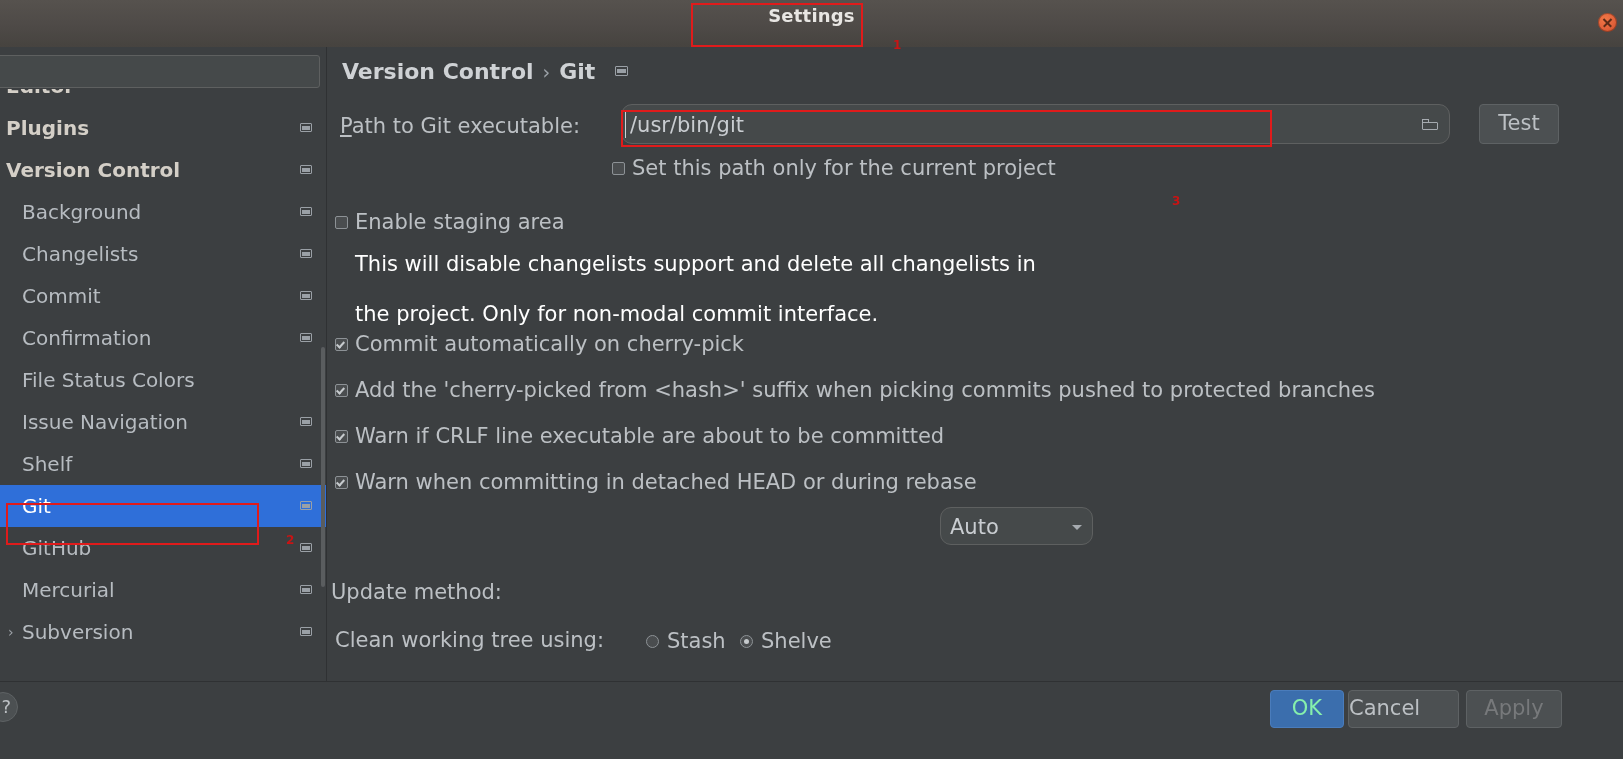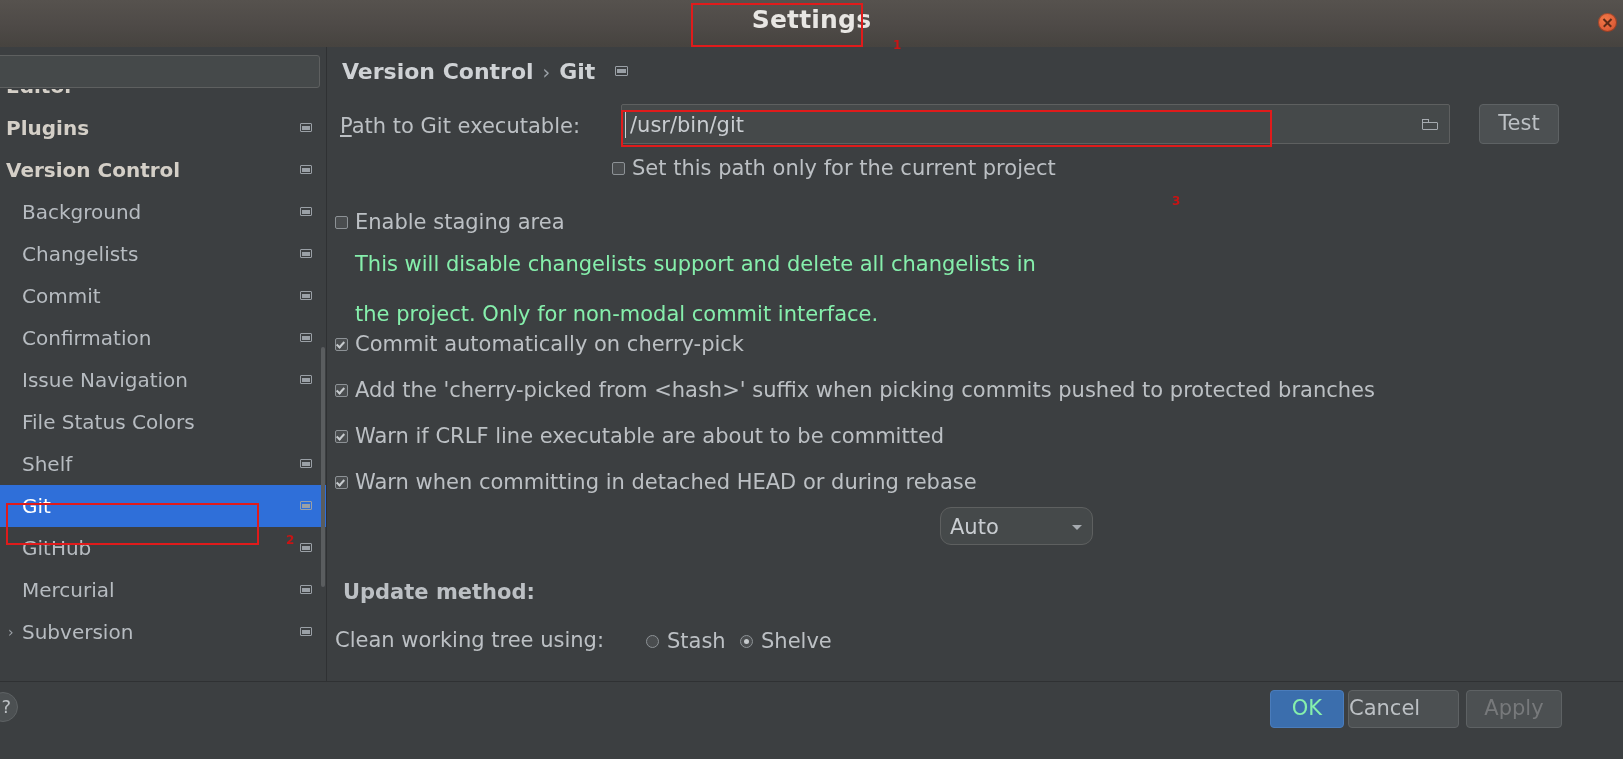--- a/index.html
+++ b/index.html
@@ -24,21 +24,21 @@
     left: 0; top: 0;
     width: 1623px; height: 47px;
     background: linear-gradient(to bottom, #56524e 0%, #4e4a47 55%, #46433f 100%);
     border-bottom: 1px solid #2b2b2b;
   }
   .title-text {
     position: absolute;
     left: 0; top: 5px;
     width: 1623px;
     text-align: center;
-    font-size: 25px;
+    font-size: 18px;
     font-weight: bold;
     color: #e8e6e3;
     letter-spacing: .2px;
     font-family: "DejaVu Sans", sans-serif;
   }
   .close-btn {
     position: absolute;
     right: 6px; top: 13px;
     width: 19px; height: 19px;
     border-radius: 50%;
@@ -198,37 +198,37 @@
     width: 9px; height: 4px;
     background: #9aa0a6;
   }
 
   .row { position: absolute; white-space: nowrap; }
   .lbl {
     color: #bcc0c4;
     font-size: 21px;
     line-height: 21px;
   }
-  .muted { color: #86efac; }
+  .muted { color: #ffffff; }
 
   
   .path-row { left: 13px; top: 57px; height: 40px; }
   .path-label {
     position: absolute;
     left: 0; top: 10px;
     font-size: 21px;
     color: #bcc0c4;
   }
   .path-field {
     position: absolute;
     left: 281px; top: 0;
     width: 829px; height: 40px;
     background: #45494a;
     border: 1px solid #5e6060;
-    border-radius: 2px;
+    border-radius: 11px;
     box-sizing: border-box;
   }
   .path-value {
     position: absolute;
     left: 8px; top: 8px;
     font-size: 21px;
     color: #c9cdd1;
     font-family: "DejaVu Sans", sans-serif;
   }
   .caret {
@@ -449,25 +449,25 @@
           </div>
           <div class="tree-row lvl1">
             <span class="tree-label">Commit</span>
             <span class="tree-badge"></span>
           </div>
           <div class="tree-row lvl1">
             <span class="tree-label">Confirmation</span>
             <span class="tree-badge"></span>
           </div>
           <div class="tree-row lvl1">
+            <span class="tree-label">File Status Colors</span>
+          </div>
+          <div class="tree-row lvl1">
             <span class="tree-label">Issue Navigation</span>
             <span class="tree-badge"></span>
-          </div>
-          <div class="tree-row lvl1">
-            <span class="tree-label">File Status Colors</span>
           </div>
           <div class="tree-row lvl1">
             <span class="tree-label">Shelf</span>
             <span class="tree-badge"></span>
           </div>
           <div class="tree-row lvl1 selected">
             <span class="tree-label">Git</span>
             <span class="tree-badge"></span>
           </div>
           <div class="tree-row lvl1">
@@ -536,21 +536,21 @@
             <div class="cb checked"></div>
             <div class="cb-label">Warn when committing in detached HEAD or during rebase</div>
           </div>
         </div>
 
       <div class="combo" style="left:613px; top:460px; width:153px;">
         <div class="combo-value">Auto</div>
         <div class="combo-arrow"></div>
       </div>
 
-      <div class="row" style="left:16px; top:535px;font-weight:bold;">
+      <div class="row" style="left:4px; top:535px;">
         <span class="lbl">Update method:</span>
       </div>
 
       <div class="row" style="left:8px; top:583px; height:26px;">
         <span class="lbl">Clean working tree using:</span>
         <span class="radio" id="radio-stash" style="left:311px; top:5px;"></span>
         <span class="lbl" style="position:absolute; left:332px; top:1px;">Stash</span>
         <span class="radio selected" id="radio-shelve" style="left:405px; top:5px;"></span>
         <span class="lbl" style="position:absolute; left:426px; top:1px;">Shelve</span>
       </div>

